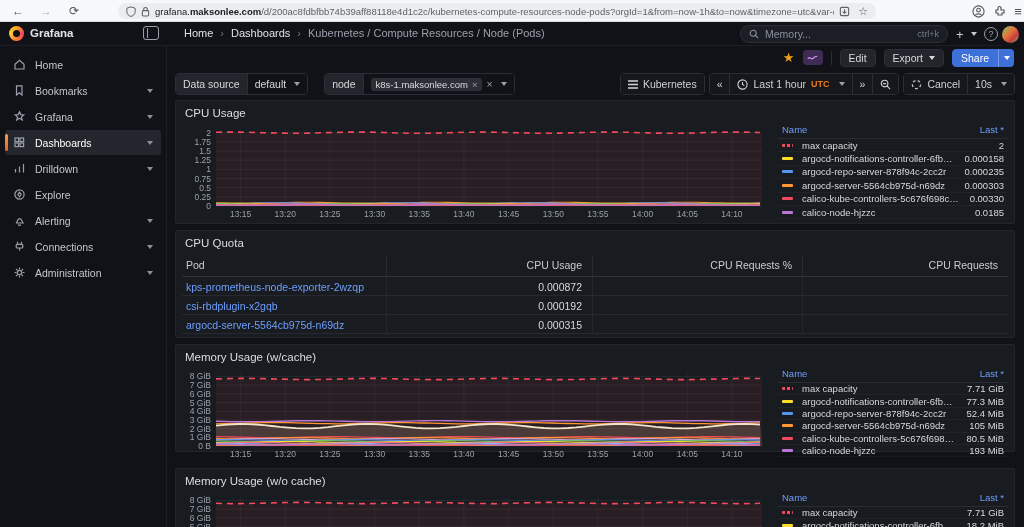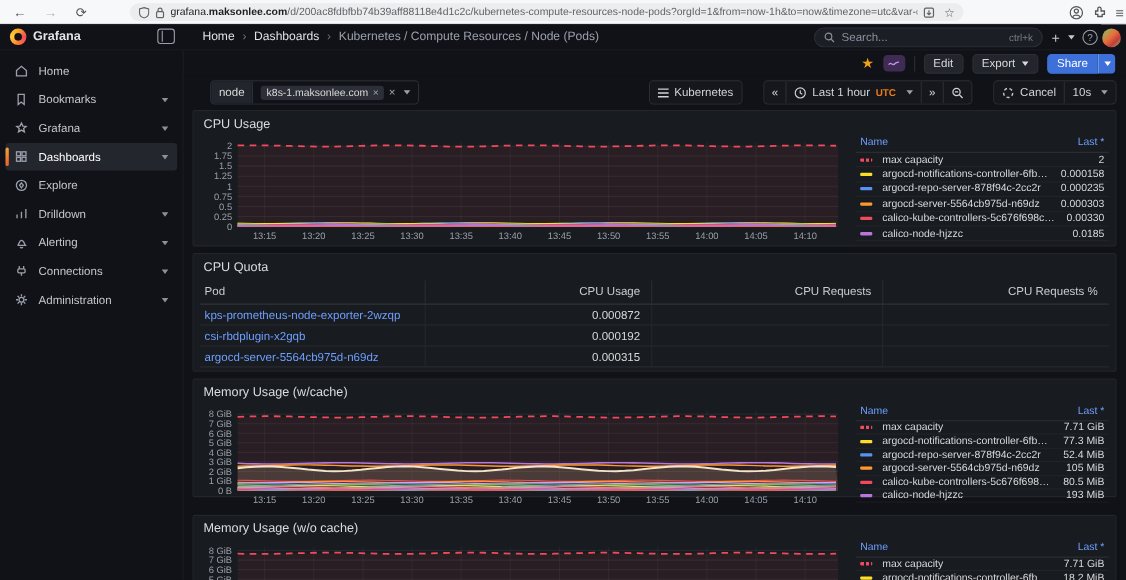--- a/index.html
+++ b/index.html
@@ -77,21 +77,21 @@
   
   #main { position:absolute; left:167px; top:69px; width:857px; height:458px; background:#111217; }
   #filter-row { position:absolute; left:8px; right:9px; top:3px; height:24px; display:flex; align-items:center; }
   .var-group { display:flex; height:22px; border:1px solid #2b2e36; border-radius:4px; overflow:hidden; }
   .var-label { background:#22252c; color:#d8d9da; font-size:10.5px; font-weight:500;
     display:flex; align-items:center; padding:0 7px; }
   .var-value { background:#111217; color:#d8d9da; font-size:10.5px; display:flex;
     align-items:center; padding:0 7px; gap:4px; border-left:1px solid #2b2e36; }
   .chip { background:#2c2f38; border-radius:3px; font-size:9.5px; padding:1px 5px; display:flex; gap:4px; align-items:center; }
   .chip .x { color:#9aa0ab; }
-  .toolbar-right { margin-left:auto; display:flex; align-items:center; gap:19px; color:#c7c9cc; }
+  .toolbar-right { margin-left:auto; display:flex; align-items:center; gap:4px; color:#c7c9cc; }
   .tb-group { display:flex; height:22px; border:1px solid #2b2e36; border-radius:4px; overflow:hidden; }
   .tb-btn { display:flex; align-items:center; gap:5px; padding:0 7px; font-size:10.5px;
     color:#d0d2d6; border-left:1px solid #2b2e36; background:#15171d; }
   .tb-btn:first-child { border-left:none; }
   .utc { color:#eb7b18; font-size:9px; font-weight:bold; }
 
   
   .panel { position:absolute; left:8px; right:9px; background:#181b1f;
     border:1px solid #22252a; border-radius:2px; }
   .panel h2 { font-size:11.5px; font-weight:500; color:#dcdde0; padding:6px 0 0 9px; }
@@ -165,21 +165,21 @@
       <span class="sep">›</span>
       <span class="crumb">Dashboards</span>
       <span class="sep">›</span>
       <span class="crumb last">Kubernetes / Compute Resources / Node (Pods)</span>
     </div>
   <div id="search-box">
     <svg width="10" height="10" viewBox="0 0 12 12">
       <circle cx="5" cy="5" r="3.6" fill="none" stroke="#8a909c" stroke-width="1.3"></circle>
         <path d="M8 8 L11 11" stroke="#8a909c" stroke-width="1.3"></path>
     </svg>
-    <span class="ph">Search...</span>
+    <span class="ph">Memory...</span>
     <span class="kbd">ctrl+k</span>
   </div>
   <div class="nav-right" style="left:956px;gap:3px">
     <span style="font-size:13px">+</span>
       <span class="caret"></span>
   </div>
   <div class="nav-right" style="left:984px">
       <div id="help-circle">?</div>
     </div>
   <div class="nav-right" style="left:1002px">
@@ -247,34 +247,34 @@
           <rect x="2" y="7" width="3.6" height="3.6"></rect>
           <rect x="7" y="7" width="3.6" height="3.6"></rect>
         </svg>
       </span>
       <span>Dashboards</span>
       <span class="chev caret"></span>
     </div>
     <div class="side-item">
       <span class="icn">
         <svg width="13" height="13" viewBox="0 0 13 13" fill="none" stroke="currentColor" stroke-width="1.2">
+          <path d="M2.5 10.5 V7 M6.5 10.5 V4.5 M10.5 10.5 V2"></path>
+        </svg>
+      </span>
+      <span>Drilldown</span>
+      <span class="chev caret"></span>
+    </div>
+    <div class="side-item">
+      <span class="icn">
+        <svg width="13" height="13" viewBox="0 0 13 13" fill="none" stroke="currentColor" stroke-width="1.2">
           <circle cx="6.5" cy="6.5" r="4.6"></circle>
           <path d="M6.5 4.2 L8.2 6.5 L6.5 8.8 L4.8 6.5 Z"></path>
         </svg>
       </span>
       <span>Explore</span>
-    </div>
-    <div class="side-item">
-      <span class="icn">
-        <svg width="13" height="13" viewBox="0 0 13 13" fill="none" stroke="currentColor" stroke-width="1.2">
-          <path d="M2.5 10.5 V7 M6.5 10.5 V4.5 M10.5 10.5 V2"></path>
-        </svg>
-      </span>
-      <span>Drilldown</span>
-      <span class="chev caret"></span>
     </div>
     <div class="side-item">
       <span class="icn">
         <svg width="13" height="13" viewBox="0 0 13 13" fill="none" stroke="currentColor" stroke-width="1.2">
           <path d="M3 9 h7 c-1-1-1-4.4-3.5-4.4 S5 8 3 9 Z"></path>
           <path d="M5.3 10.5 a1.3 1.3 0 0 0 2.4 0"></path>
         </svg>
       </span>
       <span>Alerting</span>
       <span class="chev caret"></span>
@@ -298,20 +298,27 @@
         </svg>
       </span>
       <span>Administration</span>
       <span class="chev caret"></span>
     </div>
   </nav>
 
 <div id="main">
 
   <div id="filter-row">
+    <div class="var-group">
+      <div class="var-label">Data source</div>
+      <div class="var-value">
+          <span>default</span>
+          <span class="caret" style="color:#9aa0ab"></span>
+        </div>
+    </div>
     <div style="width:16px"></div>
     <div class="var-group">
       <div class="var-label">node</div>
       <div class="var-value">
         <span class="chip">
             <span>k8s-1.maksonlee.com</span>
             <span class="x">×</span>
           </span>
         <span style="color:#9aa0ab">×</span>
         <span class="caret" style="color:#9aa0ab"></span>
@@ -459,22 +466,22 @@
         </div>
       </div>
   </section>
 
   <section class="panel" style="top:161px;height:108px">
     <h2>CPU Quota</h2>
     <div id="quota-table">
       <div class="q-head">
         <div>Pod</div>
         <div class="num">CPU Usage</div>
+        <div class="num">CPU Requests %</div>
         <div class="num">CPU Requests</div>
-        <div class="num">CPU Requests %</div>
       </div>
       <div id="quota-rows">
           <div class="q-row">
             <div><a href="#">kps-prometheus-node-exporter-2wzqp</a></div>
             <div class="num">0.000872</div>
             <div class="num"></div>
             <div class="num"></div>
           </div>
           <div class="q-row">
             <div><a href="#">csi-rbdplugin-x2gqb</a></div>

